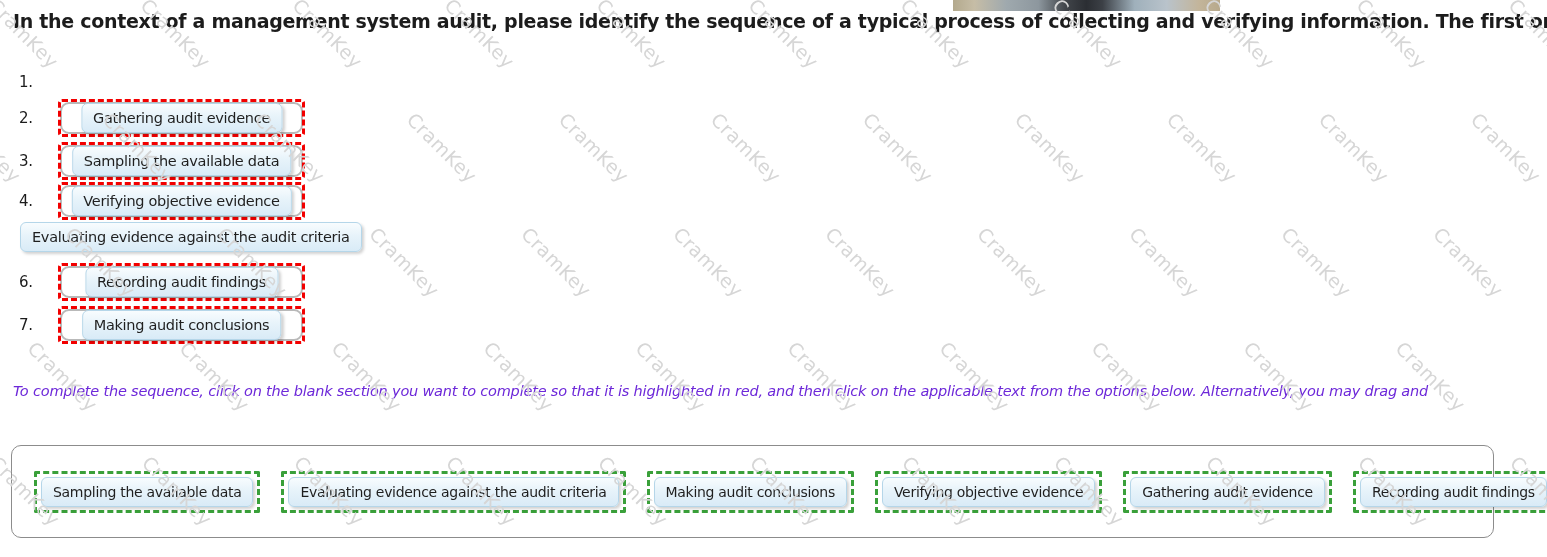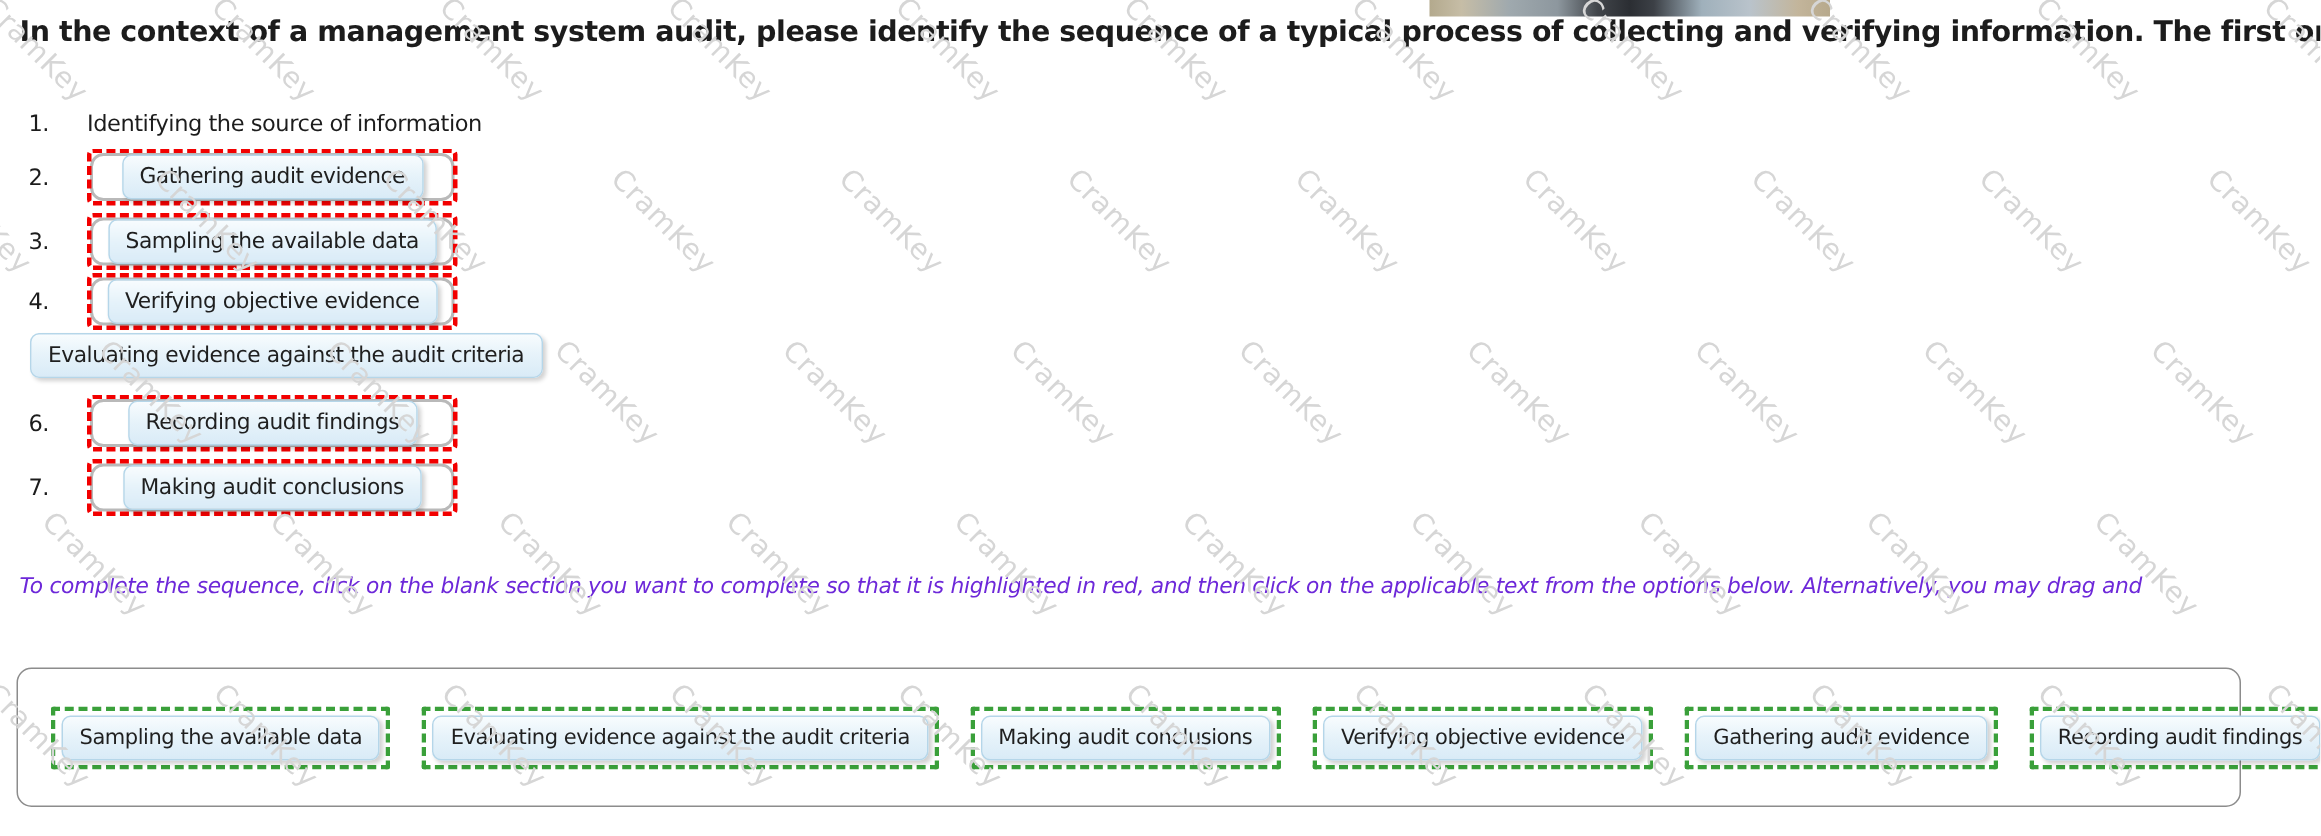--- a/index.html
+++ b/index.html
@@ -92,21 +92,20 @@
 <body>
 
 <div class="canvas">
 
   <div class="question">In the context of a management system audit, please identify the sequence of a typical process of collecting and verifying information. The first one has been done for you.</div>
 
   <div class="photo"></div>
 
   <div class="seq-row static" style="top:72px">
     <span class="num">1.</span>
-    <span class="static-label">Identifying the source of information</span>
   </div>
 
   <div class="seq-row" style="top:99px">
     <span class="num">2.</span>
     <div class="slot-wrap">
       <div class="slot"></div>
       <div class="red-dash"></div>
       <div class="chip">Gathering audit evidence</div>
     </div>
   </div>

